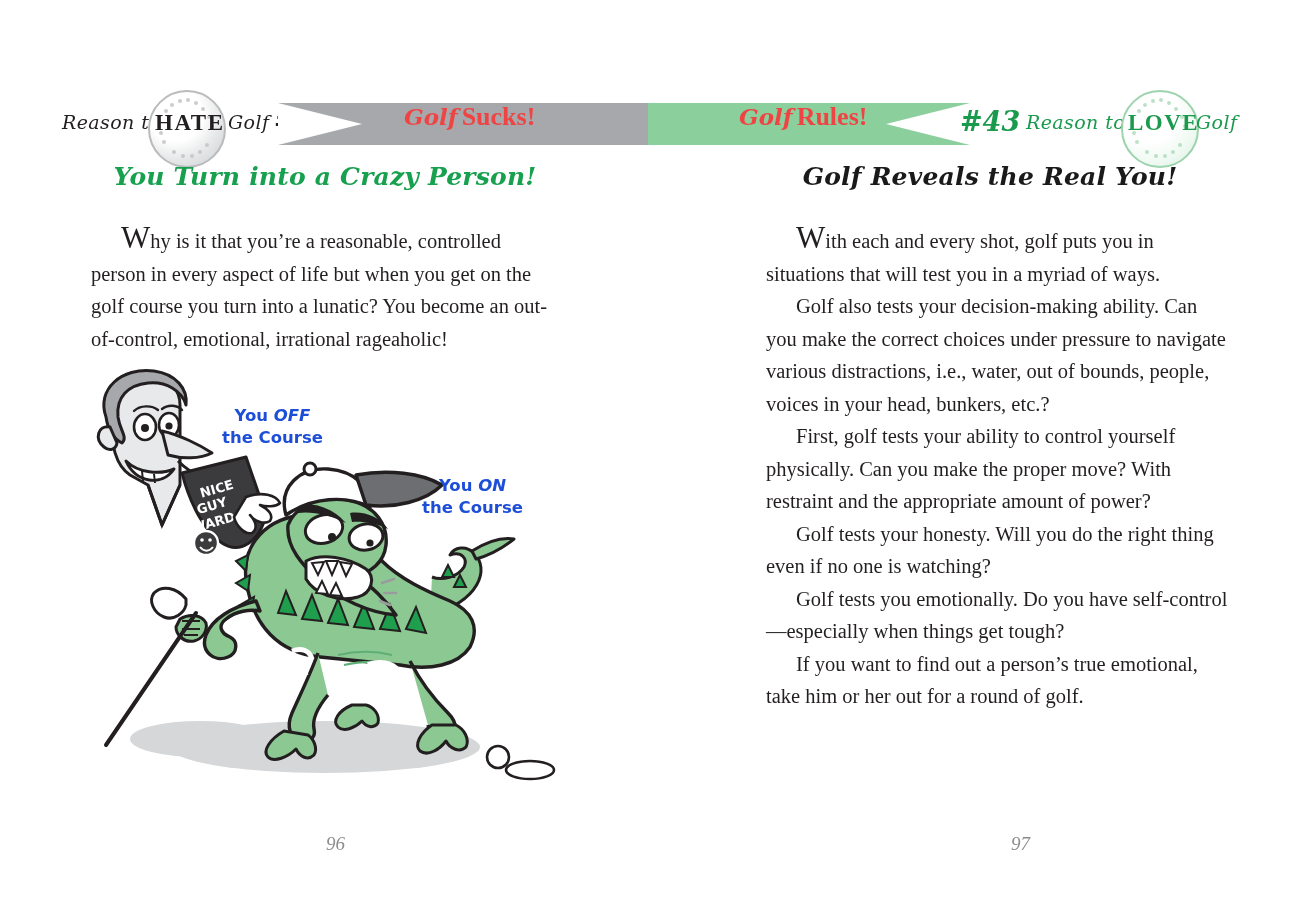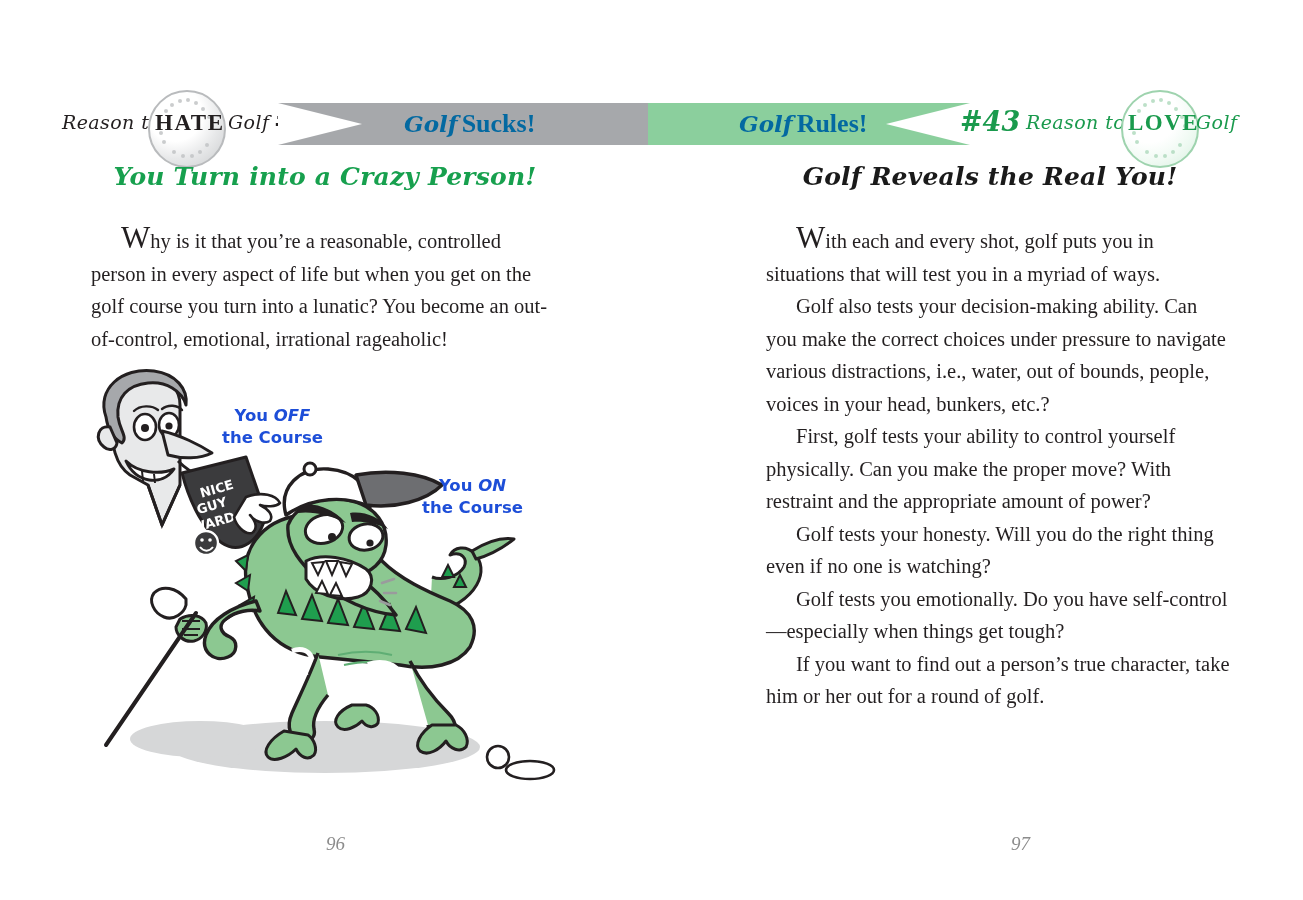--- a/index.html
+++ b/index.html
@@ -27,22 +27,22 @@
   .banner-green {
     position:absolute; left:648px; top:63px; width:322px; height:42px;
     background:#8bcf9d;
   }
   .banner-green .notch {
     position:absolute; right:0; top:0; width:84px; height:42px;
     background:#ffffff;
     clip-path: polygon(100% 0, 100% 100%, 0 50%);
   }
   .banner-label {
-    position:absolute; top:63px; height:42px; line-height:42px;
-    color:#0369a1; white-space:nowrap;
+    position:absolute; top:63px; height:42px; line-height:28px;
+    color:#ef4444; white-space:nowrap;
   }
   .banner-label .scriptpart {
     font-family:"DejaVu Serif", serif;
     font-style:italic; font-weight:bold; font-size:23px;
   }
   .banner-label .romanpart {
     font-family:"Liberation Serif", serif;
     font-weight:bold; font-size:26px;
   }
   #sucks-label { left:404px; }
@@ -388,20 +388,20 @@
   <div class="col col-right">
     <div class="headline headline-right">Golf Reveals the Real You!</div>
     <div class="body-text">
       <p class="first">
         <span class="dropcap">W</span><span>ith each and every shot, golf puts you in situations that will test you in a myriad of ways.</span>
       </p>
       <p><span>Golf also tests your decision-making ability. Can you make the correct choices under pressure to navigate various distractions, i.e., water, out of bounds, people, voices in your head, bunkers, etc.?</span></p>
       <p><span>First, golf tests your ability to control yourself physically. Can you make the proper move? With restraint and the appropriate amount of power?</span></p>
       <p><span>Golf tests your honesty. Will you do the right thing even if no one is watching?</span></p>
       <p><span>Golf tests you emotionally. Do you have self-control—especially when things get tough?</span></p>
-      <p><span>If you want to find out a person’s true character, take him or her out for a round of golf.</span></p>
+      <p><span>If you want to find out a person’s true emotional, take him or her out for a round of golf.</span></p>
     </div>
   </div>
 
   <div class="folio" id="folio-left">96</div>
   <div class="folio" id="folio-right">97</div>
 
 </div>
 
 </body></html>

